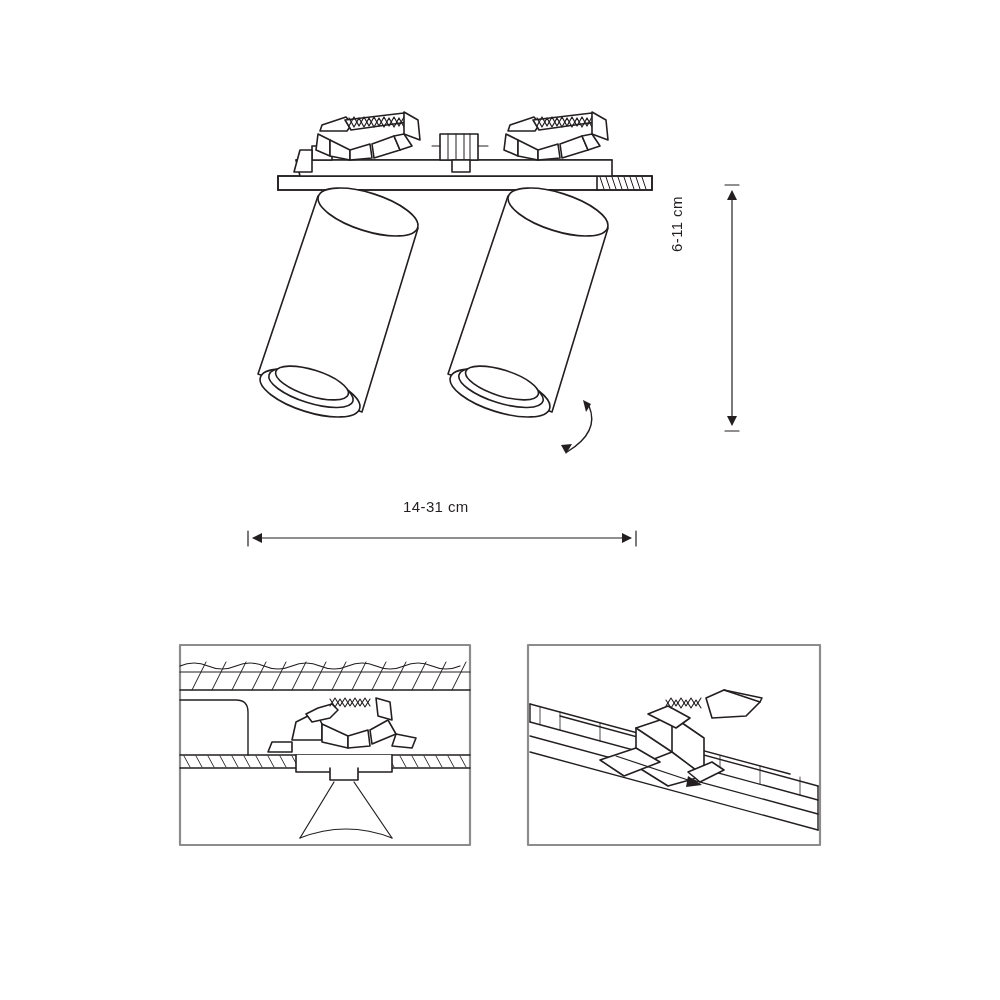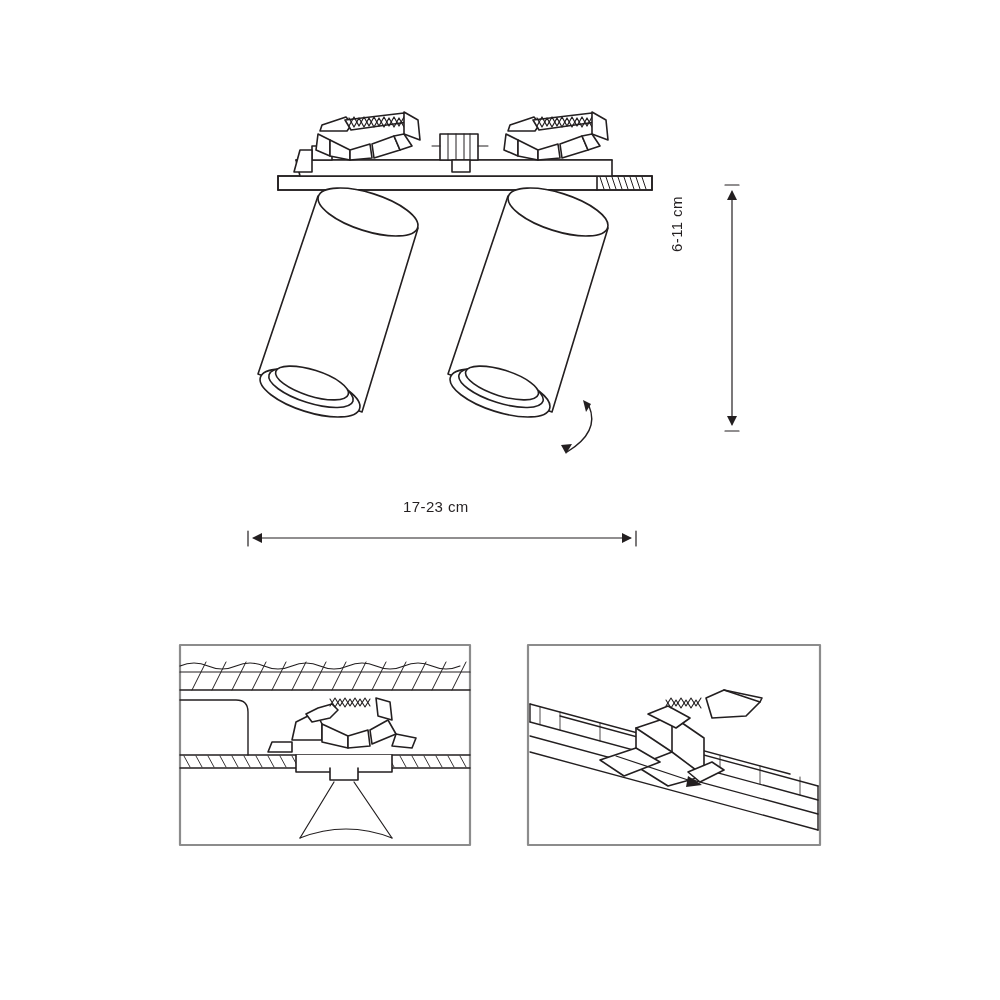--- a/index.html
+++ b/index.html
@@ -223,16 +223,16 @@
 
         <g stroke-width="1.2">
           <path d="M616 756 L700 784"></path>
           <path d="M688 776 L702 785 L686 787 Z" fill="#231f20" stroke="none"></path>
         </g>
       </g>
 
     </g>
   </svg>
 
-  <div class="dim-label" id="width-label">17-23 cm</div>
+  <div class="dim-label" id="width-label">14-31 cm</div>
 
   <div class="dim-label" id="height-label">6-11 cm</div>
 </div>
 
 </body></html>

